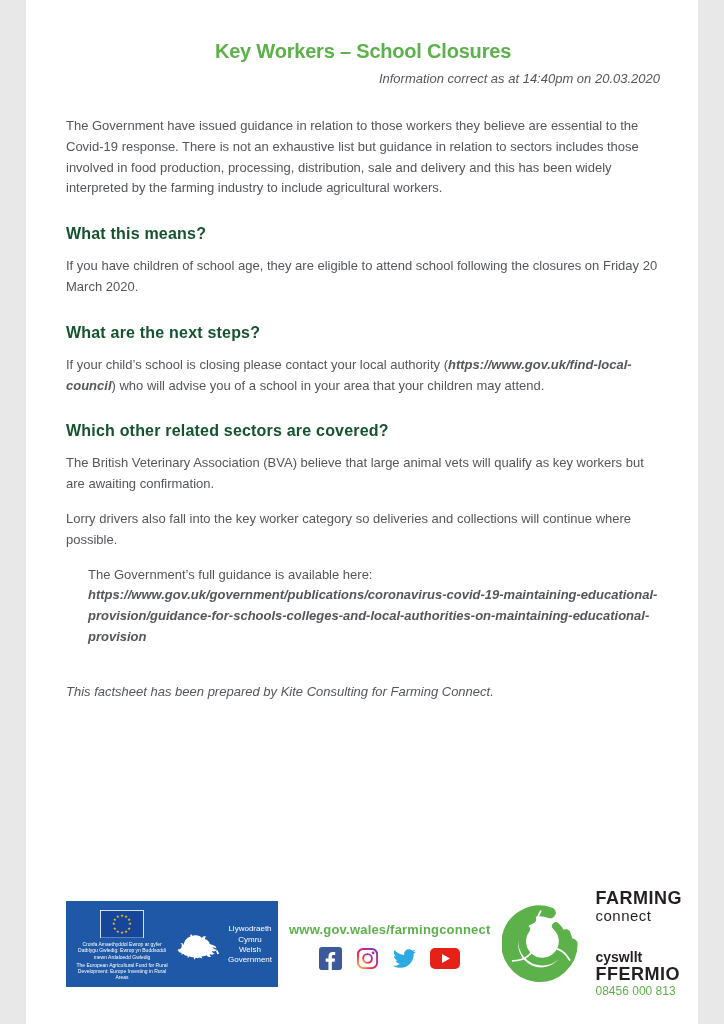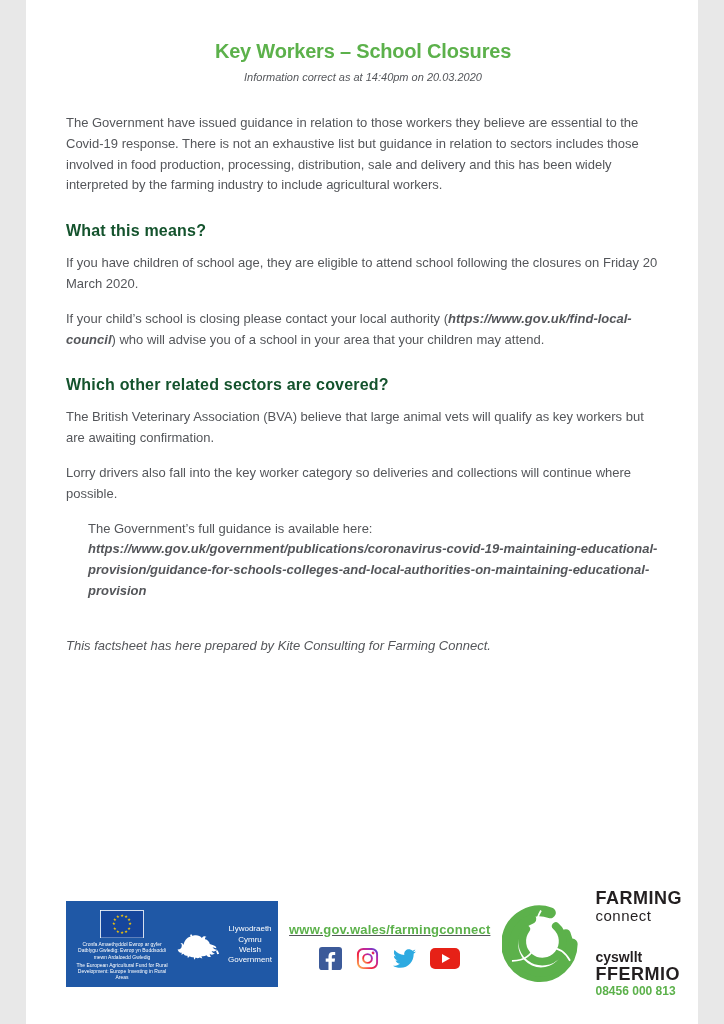--- a/index.html
+++ b/index.html
@@ -21,22 +21,22 @@
   .doc-title {
     margin: 40px 0 0 0;
     text-align: center;
     font-size: 20px;
     font-weight: 700;
     letter-spacing: -0.2px;
     color: #5CB14B;
   }
   .doc-subtitle {
     margin-top: 8px;
-    text-align: center;
-    font-size: 11px;
+    text-align: right;
+    font-size: 13px;
     font-style: italic;
     color: #54565A;
   }
   .body-text {
     margin: 0 0 14px 0;
     font-size: 13px;
     line-height: 1.6;
   }
   .intro { margin-top: 30px; }
   h2.section-heading {
@@ -108,21 +108,20 @@
     font-size: 8px;
     line-height: 1.3;
     text-align: center;
   }
   .footer-center {
     display: flex;
     flex-direction: column;
     align-items: center;
     gap: 10px;
     transform: translateY(2px);
-    text-decoration: underline;
   }
   .website {
     font-size: 13px;
     font-weight: 700;
     color: #5CB14B;
     letter-spacing: 0.2px;
     text-decoration: none;
   }
   .social-row {
     display: flex;
@@ -136,44 +135,45 @@
     align-items: center;
     gap: 16px;
     padding-right: 2px;
   }
   .fc-swirl { width: 78px; height: 78px; }
   .fc-text { display: flex; flex-direction: column; line-height: 1.05; }
   .fc-en1 { font-size: 18px; font-weight: 700; color: #231f20; letter-spacing: 0.5px; }
   .fc-en2 { font-size: 15px; font-weight: 400; color: #231f20; letter-spacing: 0.5px; }
   .fc-cy1 { margin-top: 26px; font-size: 14px; font-weight: 700; color: #231f20; }
   .fc-cy2 { font-size: 18px; font-weight: 700; color: #231f20; letter-spacing: 0.5px; }
-  .fc-phone { margin-top: 2px; font-size: 12px; font-weight: 700; color: #5CB14B; }
+  .fc-phone { margin-top: 2px; font-size: 12px; font-weight: 400; color: #5CB14B; }
 </style>
 </head>
 <body>
 
 <div class="page">
   <div class="content">
 
     <h1 class="doc-title">Key Workers – School Closures</h1>
     <div class="doc-subtitle">Information correct as at 14:40pm on 20.03.2020</div>
 
     <p class="body-text intro">The Government have issued guidance in relation to those workers they believe are essential to the Covid-19 response. There is not an exhaustive list but guidance in relation to sectors includes those involved in food production, processing, distribution, sale and delivery and this has been widely interpreted by the farming industry to include agricultural workers.</p>
 
     <h2 class="section-heading">What this means?</h2>
     <p class="body-text">If you have children of school age, they are eligible to attend school following the closures on Friday 20 March 2020.</p>
 
+    <h2 class="section-heading">What are the next steps?</h2>
     <p class="body-text"><span>If your child’s school is closing please contact your local authority (</span><a class="inline-link">https://www.gov.uk/find-local-council</a><span>) who will advise you of a school in your area that your children may attend.</span></p>
 
     <h2 class="section-heading">Which other related sectors are covered?</h2>
     <p class="body-text">The British Veterinary Association (BVA) believe that large animal vets will qualify as key workers but are awaiting confirmation.</p>
     <p class="body-text">Lorry drivers also fall into the key worker category so deliveries and collections will continue where possible.</p>
     <p class="body-text guidance"><span>The Government’s full guidance is available here:</span><br><a class="block-link">https://www.gov.uk/government/publications/coronavirus-covid-19-maintaining-educational-provision/guidance-for-schools-colleges-and-local-authorities-on-maintaining-educational-provision</a></p>
 
-    <p class="note">This factsheet has here prepared by Kite Consulting for Farming Connect.</p>
+    <p class="note">This factsheet has been prepared by Kite Consulting for Farming Connect.</p>
   </div>
 
   <div class="footer">
 
     <div class="eu-wg-box">
       <div class="eu-col">
         <svg class="eu-flag" width="54" height="35" viewBox="0 0 54 35">
           <rect x="0.5" y="0.5" width="53" height="34" fill="#16469C" stroke="#ffffff" stroke-width="1"></rect>
           <g fill="#FFCC00" font-size="5" text-anchor="middle">
             <text x="37" y="19">★</text>

